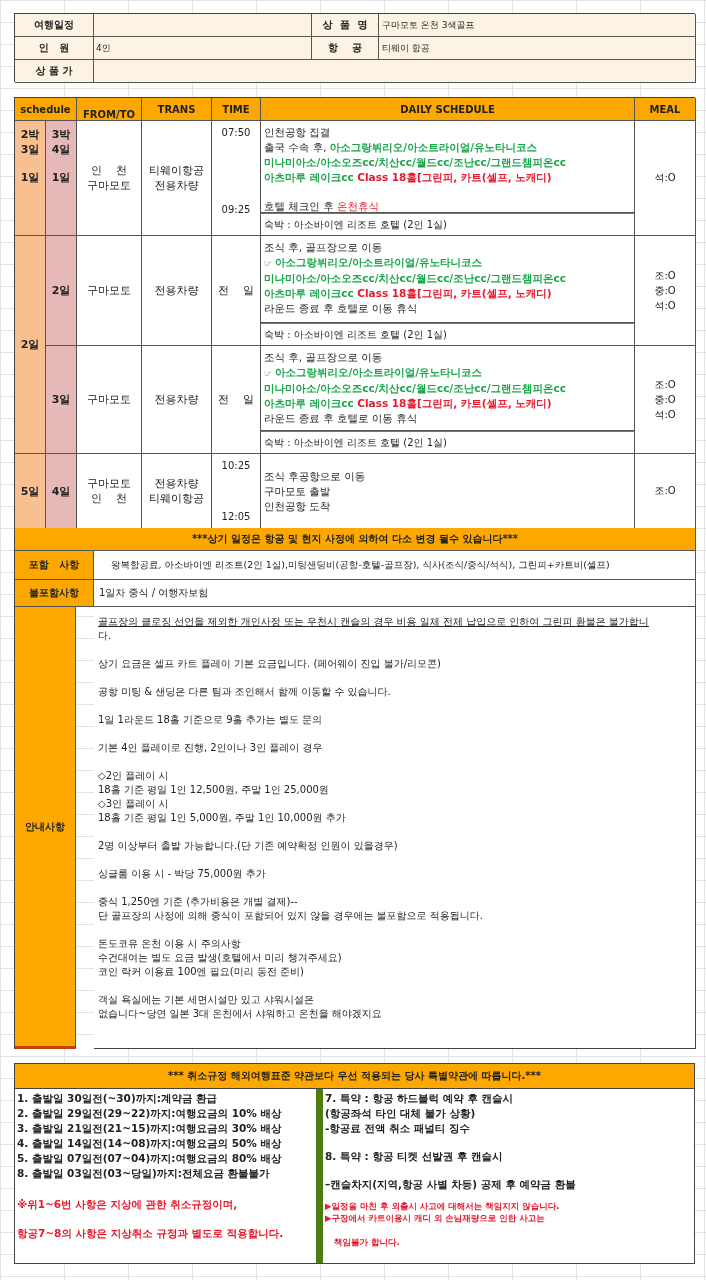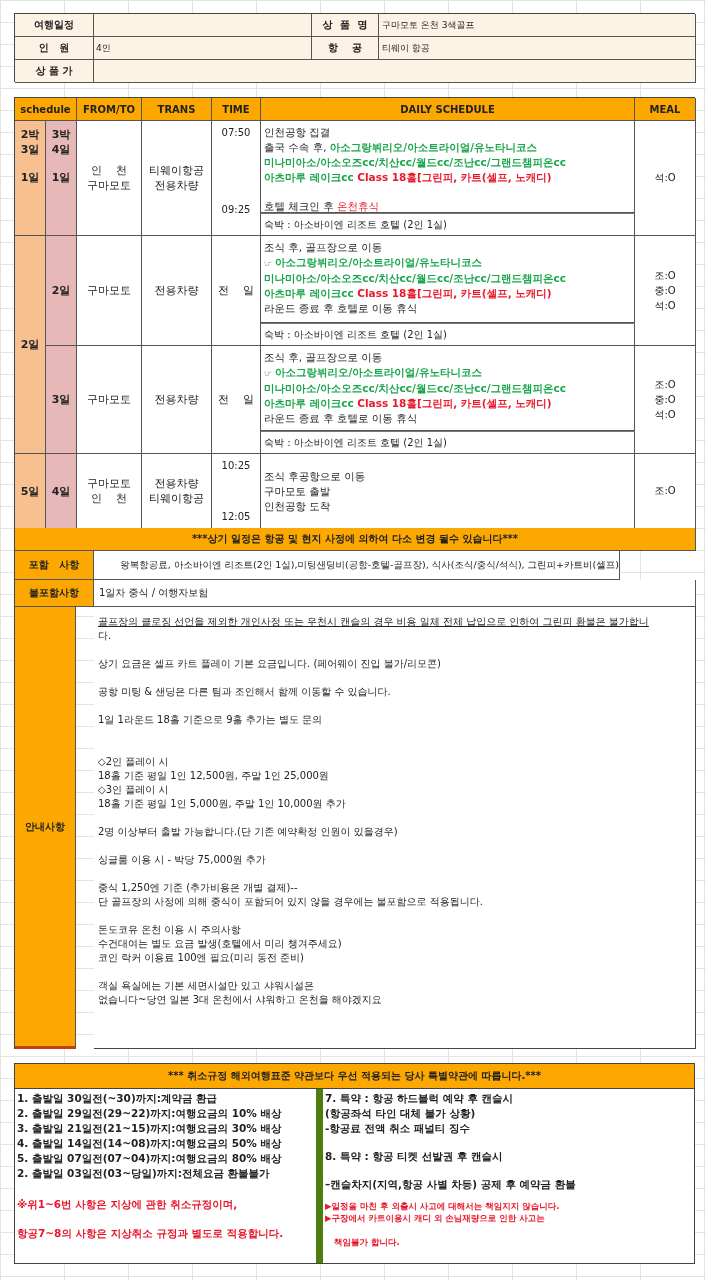--- a/index.html
+++ b/index.html
@@ -65,21 +65,21 @@
   <div class="cell cream" style="left:79px; top:46px; width:602px; height:23px;">
       <span></span>
     </div>
 </div>
 
 <div class="abs" style="left:14px; top:97px; width:681px; height:432px; border-left:1px solid #444; border-top:1px solid #444;">
 
   <div class="cell center orange bold" style="left:0; top:0; width:62px; height:23px;">
       <span>schedule</span>
     </div>
-  <div class="cell center orange bold" style="left:62px; top:0; width:65px; height:23px;">
+  <div class="cell center orange bold" style="left:62px; top:0; width:65px; height:23px;align-items:flex-end;">
       <span>FROM/TO</span>
     </div>
   <div class="cell center orange bold" style="left:127px; top:0; width:70px; height:23px;">
       <span>TRANS</span>
     </div>
   <div class="cell center orange bold" style="left:197px; top:0; width:49px; height:23px;">
       <span>TIME</span>
     </div>
   <div class="cell center orange bold" style="left:246px; top:0; width:374px; height:23px;">
       <span>DAILY SCHEDULE</span>
@@ -232,21 +232,21 @@
       <span>조:O</span>
     </div>
 </div>
 
 <div class="abs" style="left:14px; top:528px; width:681px; height:521px; border-left:1px solid #444;">
   <div class="cell center orange bold" style="left:0; top:0; width:681px; height:23px; font-size:10px;">
       <span>***상기 일정은 항공 및 현지 사정에 의하여 다소 변경 될수 있습니다***</span>
     </div>
 
   <div class="cell center orange bold" style="left:0; top:23px; width:79px; height:29px; white-space:pre;"><span>포함   사항</span></div>
-  <div class="cell white" style="left:79px; top:23px; width:526px; height:29px; padding-left:3px; font-size:9.5px; white-space:nowrap;justify-content:flex-end;">
+  <div class="cell white" style="left:79px; top:23px; width:602px; height:29px; padding-left:17px; font-size:9.5px; white-space:nowrap;">
       <span>왕복항공료, 아소바이엔 리조트(2인 1실),미팅샌딩비(공항-호텔-골프장), 식사(조식/중식/석식), 그린피+카트비(셀프)</span>
     </div>
 
   <div class="cell center orange bold" style="left:0; top:52px; width:79px; height:27px;">
       <span>불포함사항</span>
     </div>
   <div class="cell white" style="left:79px; top:52px; width:602px; height:27px; padding-left:5px;">
       <span>1일차 중식 / 여행자보험</span>
     </div>
 
@@ -265,20 +265,23 @@
         </div>
       <div class="gap"></div>
       <div class="para">
           <div>공항 미팅 &amp; 샌딩은 다른 팀과 조인해서 함께 이동할 수 있습니다.</div>
         </div>
       <div class="gap"></div>
       <div class="para">
           <div>1일 1라운드 18홀 기준으로 9홀 추가는 별도 문의</div>
         </div>
       <div class="gap"></div>
+      <div class="para">
+          <div>기본 4인 플레이로 진행, 2인이나 3인 플레이 경우</div>
+        </div>
       <div class="gap"></div>
       <div class="para">
         <div>◇2인 플레이 시</div>
         <div>18홀 기준 평일 1인 12,500원, 주말 1인 25,000원</div>
         <div>◇3인 플레이 시</div>
         <div>18홀 기준 평일 1인 5,000원, 주말 1인 10,000원 추가</div>
       </div>
       <div class="gap"></div>
       <div class="para">
           <div>2명 이상부터 출발 가능합니다.(단 기존 예약확정 인원이 있을경우)</div>
@@ -312,21 +315,21 @@
       <span>*** 취소규정 해외여행표준 약관보다 우선 적용되는 당사 특별약관에 따릅니다.***</span>
     </div>
 
   <div class="abs white" style="left:0; top:25px; width:308px; height:174px; border-right:7px solid #4d7c0f; padding:2px 2px; font-size:10.5px; font-weight:bold;">
     <div class="lines" style="line-height:15px; white-space:nowrap;">
       <span>1.  출발일 30일전(~30)까지:계약금 환급</span>
       <span>2.  출발일 29일전(29~22)까지:여행요금의 10% 배상</span>
       <span>3.  출발일 21일전(21~15)까지:여행요금의 30% 배상</span>
       <span>4.  출발일 14일전(14~08)까지:여행요금의 50% 배상</span>
       <span>5.  출발일 07일전(07~04)까지:여행요금의 80% 배상</span>
-      <span>2.  출발일 03일전(03~당일)까지:전체요금 환불불가</span>
+      <span>8.  출발일 03일전(03~당일)까지:전체요금 환불불가</span>
       <span class="red" style="margin-top:16px;">※위1~6번  사항은  지상에  관한  취소규정이며,</span>
       <span class="red" style="margin-top:14px;">항공7~8의  사항은 지상취소  규정과  별도로  적용합니다.</span>
     </div>
   </div>
 
   <div class="abs white" style="left:308px; top:25px; width:371px; height:174px; padding:2px 2px; font-size:10.5px; font-weight:bold;">
     <div class="lines" style="line-height:15px; white-space:nowrap;">
       <span>7.  특약  :  항공  하드블럭  예약  후  캔슬시</span>
       <span>(항공좌석  타인  대체 불가 상황)</span>
       <span>-항공료 전액 취소  패널티 징수</span>

